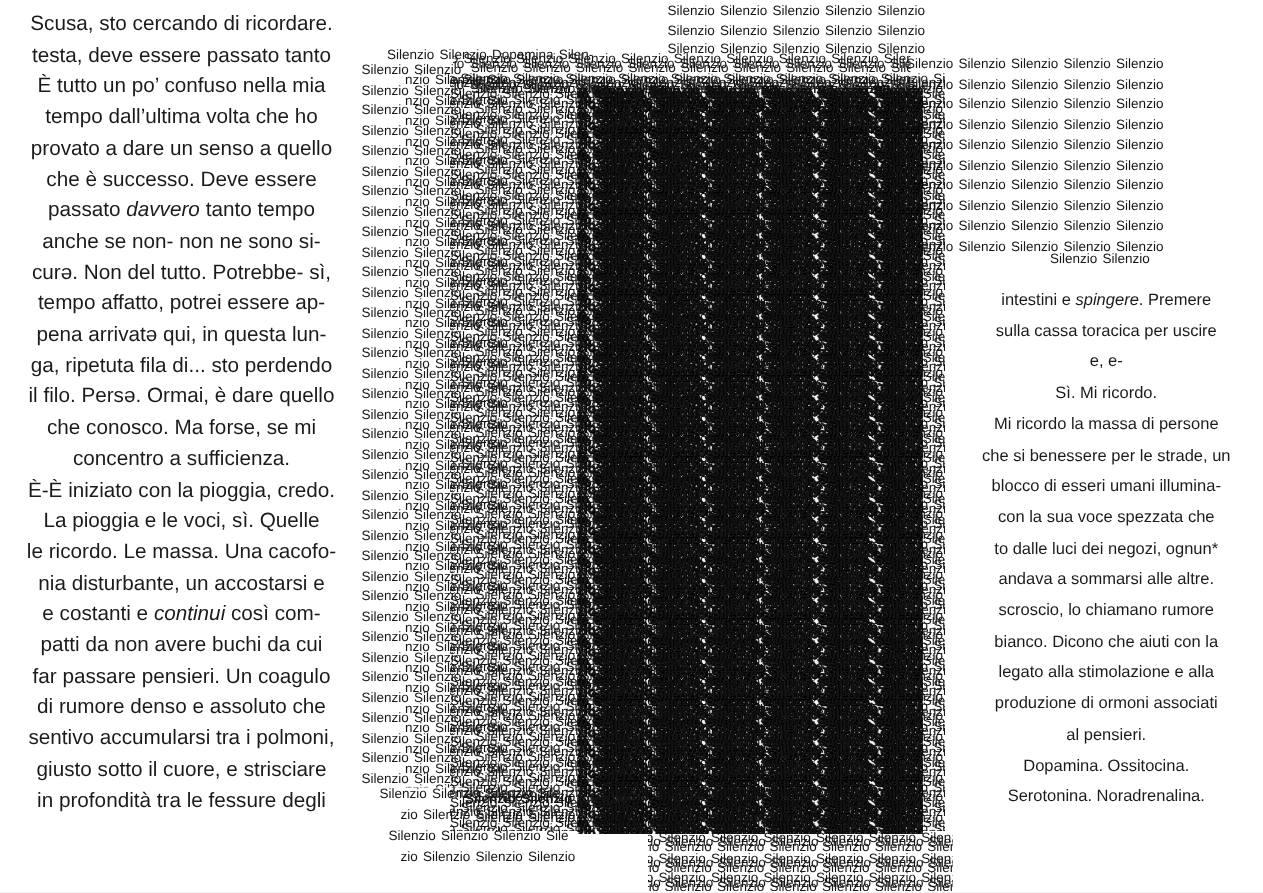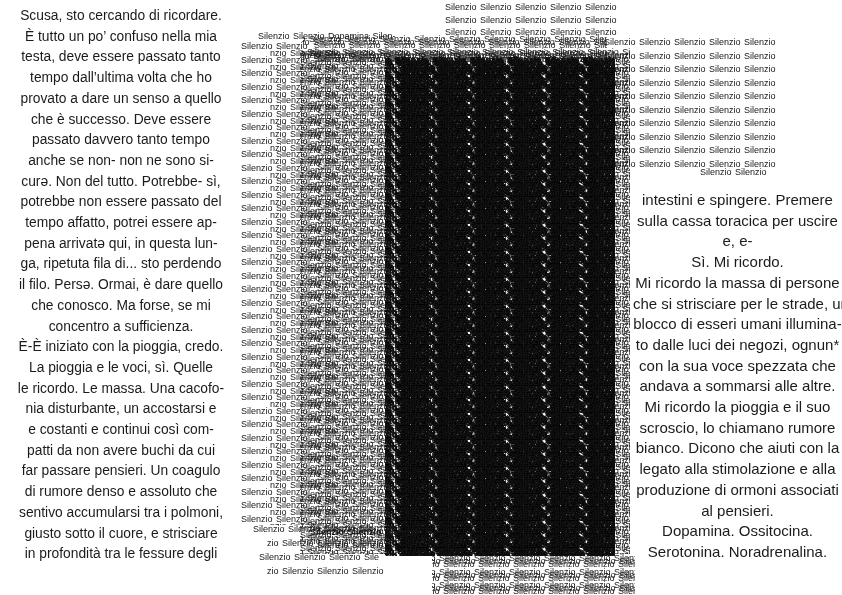--- a/index.html
+++ b/index.html
@@ -3,22 +3,22 @@
 <meta charset="utf-8">
 <style>
   html,body{margin:0;padding:0;background:#e8e8e8;}
   .page{
     position:relative;width:842px;height:595px;background:#ffffff;
     overflow:hidden;font-family:"Liberation Sans",sans-serif;color:#1b1b1b;
   }
   .col{position:absolute;text-align:center;}
   .col .ln{white-space:nowrap;}
   .col-left{left:3px;top:6px;width:236px;font-size:13.8px;line-height:20.7px;}
-  .col-right{left:633px;top:190px;width:209px;font-size:15px;line-height:20.7px;}
-  .it{}
+  .col-right{left:633px;top:190px;width:209px;font-size:11px;line-height:20.7px;}
+  .it{font-style:italic;}
   .field{position:absolute;left:0;top:0;width:842px;height:527px;color:#161616;}
   .sb{position:absolute;}
   .sb.clip{overflow:hidden;}
   .sc{position:absolute;word-spacing:1px;}
   .sfrag{position:absolute;font-size:9px;line-height:12px;white-space:nowrap;word-spacing:1px;}
 </style>
 </head>
 <body>
 
 <div class="page">
@@ -62,29 +62,28 @@
       <div class="sfrag" style="left: 258px; top: 30px;">Silenzio Silenzio Dopamina Silen-</div>
       <div class="sfrag" style="left: 700px; top: 166px;">Silenzio Silenzio</div>
       <div class="sfrag" style="left: 253px; top: 523px;">Silenzio Silenzio Silenzio Sile</div>
       <div class="sfrag" style="left: 310px; top: 526px; font-weight: bold;">Silenzio Silenzio Silenzio</div>
       <div class="sfrag" style="left: 267px; top: 537px;">zio Silenzio Silenzio Silenzio</div>
       <div class="sfrag" style="left: 259px; top: 551px;">Silenzio Silenzio Silenzio Sile</div>
       <div class="sfrag" style="left: 267px; top: 565px;">zio Silenzio Silenzio Silenzio</div>
     </div>
   <div class="col col-left">
       <div class="ln">Scusa, sto cercando di ricordare.</div>
+      <div class="ln">testa, deve essere passato tanto</div>
       <div class="ln">È tutto un po’ confuso nella mia</div>
-      <div class="ln">testa, deve essere passato tanto</div>
       <div class="ln">tempo dall’ultima volta che ho</div>
       <div class="ln">provato a dare un senso a quello</div>
       <div class="ln">che è successo. Deve essere</div>
       <div class="ln">passato <span class="it">davvero</span> tanto tempo</div>
       <div class="ln">anche se non- non ne sono si-</div>
       <div class="ln">curə. Non del tutto. Potrebbe- sì,</div>
-      <div class="ln">potrebbe non essere passato del</div>
       <div class="ln">tempo affatto, potrei essere ap-</div>
       <div class="ln">pena arrivatə qui, in questa lun-</div>
       <div class="ln">ga, ripetuta fila di... sto perdendo</div>
       <div class="ln">il filo. Persə. Ormai, è dare quello</div>
       <div class="ln">che conosco. Ma forse, se mi</div>
       <div class="ln">concentro a sufficienza.</div>
       <div class="ln">È-È iniziato con la pioggia, credo.</div>
       <div class="ln">La pioggia e le voci, sì. Quelle</div>
       <div class="ln">le ricordo. Le massa. Una cacofo-</div>
       <div class="ln">nia disturbante, un accostarsi e</div>
@@ -95,26 +94,25 @@
       <div class="ln">sentivo accumularsi tra i polmoni,</div>
       <div class="ln">giusto sotto il cuore, e strisciare</div>
       <div class="ln">in profondità tra le fessure degli</div>
     </div>
   <div class="col col-right">
       <div class="ln">intestini e <span class="it">spingere</span>. Premere</div>
       <div class="ln">sulla cassa toracica per uscire</div>
       <div class="ln">e, e-</div>
       <div class="ln">Sì. Mi ricordo.</div>
       <div class="ln">Mi ricordo la massa di persone</div>
-      <div class="ln">che si strisciare per le strade, un</div>
+      <div class="ln">che si benessere per le strade, un</div>
       <div class="ln">blocco di esseri umani illumina-</div>
+      <div class="ln">con la sua voce spezzata che</div>
       <div class="ln">to dalle luci dei negozi, ognun*</div>
-      <div class="ln">con la sua voce spezzata che</div>
       <div class="ln">andava a sommarsi alle altre.</div>
-      <div class="ln">Mi ricordo la pioggia e il suo</div>
       <div class="ln">scroscio, lo chiamano rumore</div>
       <div class="ln">bianco. Dicono che aiuti con la</div>
       <div class="ln">legato alla stimolazione e alla</div>
       <div class="ln">produzione di ormoni associati</div>
       <div class="ln">al pensieri.</div>
       <div class="ln">Dopamina. Ossitocina.</div>
       <div class="ln">Serotonina. Noradrenalina.</div>
     </div>
 </div>
 

